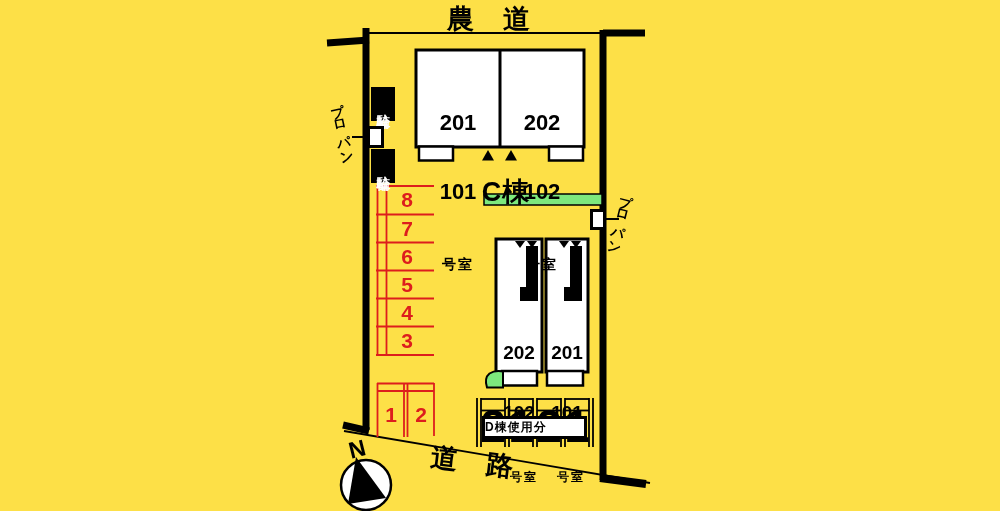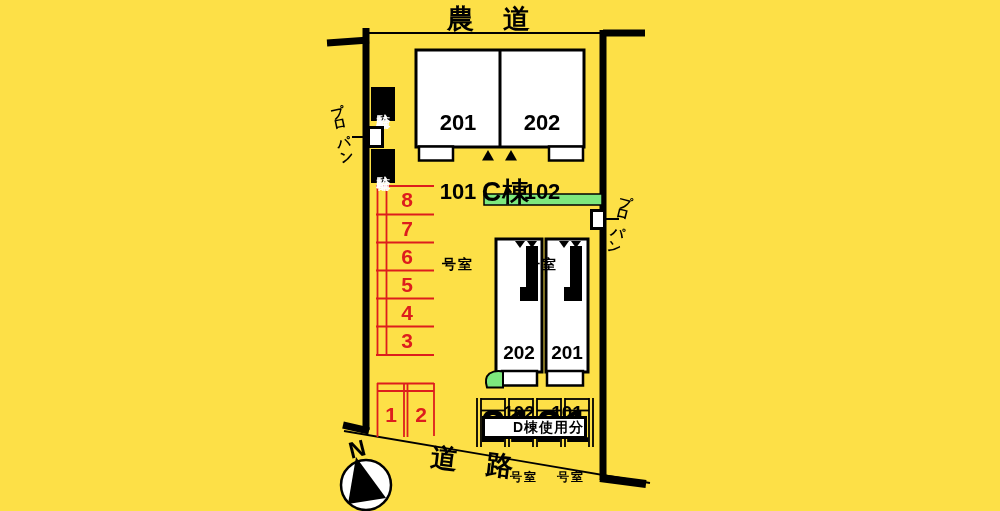--- a/index.html
+++ b/index.html
@@ -21,22 +21,22 @@
   .bikebox{position:absolute;background:#000;color:#fff;width:24px;height:34px;
            display:flex;align-items:center;justify-content:center;
            writing-mode:vertical-rl;font-size:13.5px;font-weight:700;letter-spacing:1px;}
   
   .propane{position:absolute;writing-mode:vertical-rl;font-size:13.5px;font-weight:700;letter-spacing:1px;}
   .bracket{position:absolute;background:#fff;border:3px solid #000;}
   
   .dnum{position:absolute;z-index:1;width:28px;height:52px;line-height:52px;
         font-size:46px;font-weight:700;text-align:center;}
   .dlotbox{position:absolute;z-index:2;left:482px;top:416px;width:99px;height:17px;
-           background:#fff;border:3.5px solid #000;font-size:14px;font-weight:700;
-           line-height:17px;text-align:right;letter-spacing:1px;}
+           background:#fff;border:3.5px solid #000;font-size:12px;font-weight:700;
+           line-height:17px;text-align:left;letter-spacing:1px;}
 </style>
 </head>
 <body>
 
 <div class="scene">
 
   <svg width="1000" height="511" viewBox="0 0 1000 511">
 
     <line x1="366" y1="33" x2="602" y2="33" stroke="var(--line)" stroke-width="2"></line>
     <line x1="366" y1="28" x2="366" y2="430" stroke="var(--line)" stroke-width="7"></line>

